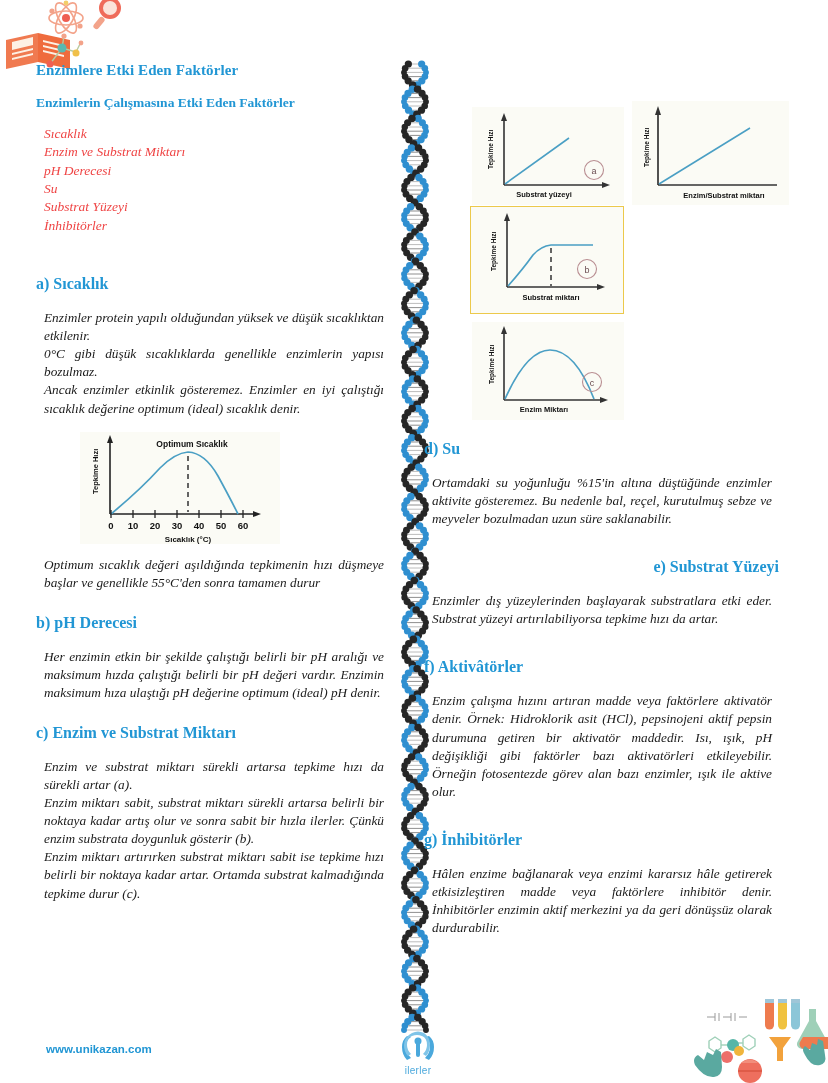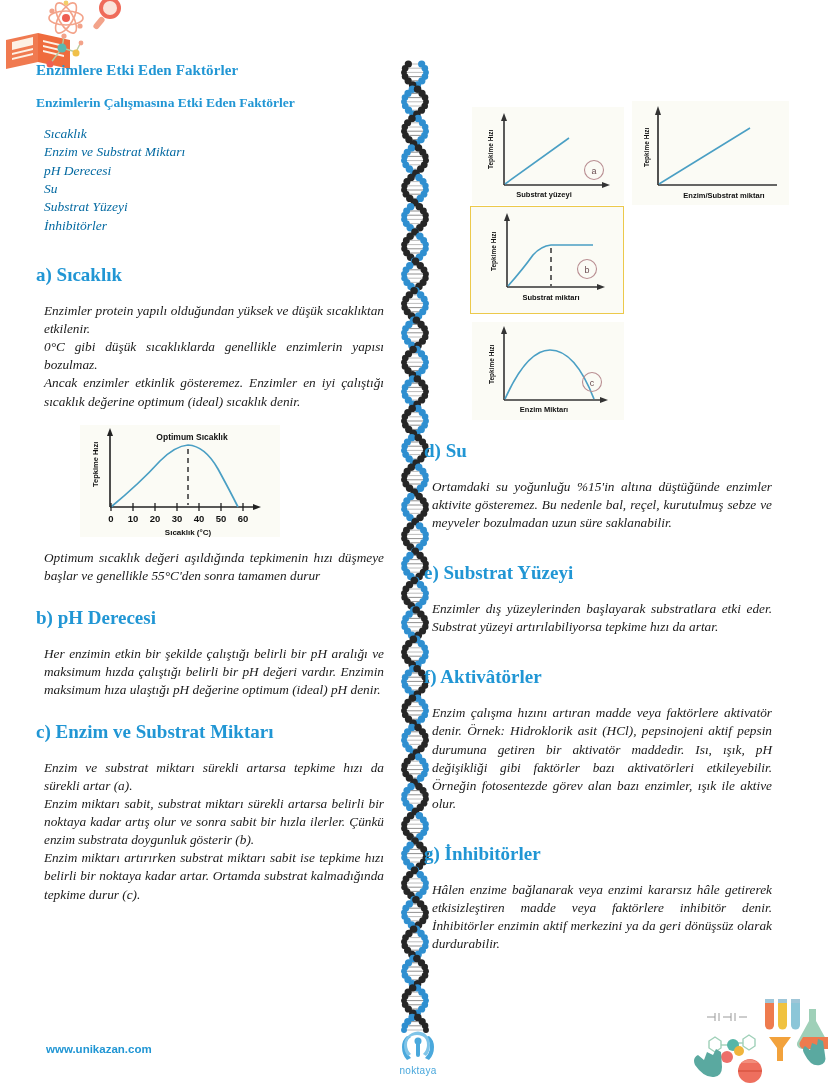--- a/index.html
+++ b/index.html
@@ -26,26 +26,26 @@
   h1.doc-title{
     font-family:"Liberation Serif", serif;
     font-size:15px;font-weight:bold;color:#2196d4;
     margin:0 0 16px 0;letter-spacing:.1px;
   }
   h2.sub-title{
     font-size:13.5px;font-weight:bold;color:#2196d4;
     margin:0 0 14px 0;
   }
   h3.section-heading{
-    font-size:19px;font-weight:bold;color:#2196d4;
+    font-size:16px;font-weight:bold;color:#2196d4;
     margin:22px 0 16px 0;
   }
   .factor-list{
-    margin:0 0 29px 8px;padding:0;list-style:none;
-    font-style:italic;font-size:13.5px;line-height:1.36;color:#0369a1;
+    margin:0 0 40px 8px;padding:0;list-style:none;
+    font-style:italic;font-size:13.5px;line-height:1.36;color:#ef4444;
   }
   p.body-text{
     margin:0 0 0 8px;padding:0;
     font-style:italic;font-size:13.3px;line-height:1.36;
     text-align:justify;color:#1a1a1a;width:340px;
   }
   p.body-text + p.body-text{margin-top:0;}
   .block{margin-bottom:14px;}
   #temp-chart{margin:14px 0 12px 44px;}
 
@@ -949,21 +949,21 @@
       <text transform="translate(22,62) rotate(-90)" font-family="Liberation Sans, sans-serif" font-size="6.5" font-weight="bold" fill="#111">Tepkime Hızı</text>
     </svg>
   </div>
 
   <div class="col" id="col-right" style="top:440px;">
     <h3 class="section-heading" style="margin-top:0;">d) Su</h3>
     <div class="block">
       <p class="body-text">Ortamdaki su yoğunluğu %15'in altına düştüğünde enzimler aktivite gösteremez. Bu nedenle bal, reçel, kurutulmuş sebze ve meyveler bozulmadan uzun süre saklanabilir.</p>
     </div>
 
-    <h3 class="section-heading" style="margin-top:30px;">e) Substrat Yüzeyi</h3>
+    <h3 class="section-heading" style="margin-top:30px;text-align:right;">e) Substrat Yüzeyi</h3>
     <div class="block">
       <p class="body-text">Enzimler dış yüzeylerinden başlayarak substratlara etki eder. Substrat yüzeyi artırılabiliyorsa tepkime hızı da artar.</p>
     </div>
 
     <h3 class="section-heading" style="margin-top:30px;">f) Aktivâtörler</h3>
     <div class="block">
       <p class="body-text">Enzim çalışma hızını artıran madde veya faktörlere aktivatör denir. Örnek: Hidroklorik asit (HCl), pepsinojeni aktif pepsin durumuna getiren bir aktivatör maddedir. Isı, ışık, pH değişikliği gibi faktörler bazı aktivatörleri etkileyebilir. Örneğin fotosentezde görev alan bazı enzimler, ışık ile aktive olur.</p>
     </div>
 
     <h3 class="section-heading" style="margin-top:30px;">g) İnhibitörler</h3>
@@ -979,21 +979,21 @@
       <g fill="#4aa8dc">
         <path d="M19 6 q-5 4 -5 11 q0 8 5 13 l4 -2 q-5 -5 -5 -11 q0 -7 5 -10 Z"></path>
         <path d="M41 6 q5 4 5 11 q0 8 -5 13 l-4 -2 q5 -5 5 -11 q0 -7 -5 -10 Z"></path>
       </g>
       <g fill="#7fc4e8">
         <path d="M24 3 q6 -3 12 0 q6 4 6 12 q0 7 -4 11 l-3 -2 q4 -4 4 -9 q0 -7 -5 -9 q-5 -2 -10 0 q-5 2 -5 9 q0 5 4 9 l-3 2 q-4 -4 -4 -11 q0 -8 8 -12 Z"></path>
       </g>
       <rect x="28" y="12" width="4" height="15" rx="2" fill="#4aa8dc"></rect>
       <circle cx="30" cy="11" r="3.5" fill="#4aa8dc"></circle>
     </svg>
-    <div class="brand">noktaya</div>
+    <div class="brand">ilerler</div>
   </div>
 
   <div class="deco" id="deco-bottom-right">
     <svg width="135" height="90" viewBox="0 0 135 90">
 
       <g stroke="#9a9a9a" stroke-width="1" fill="none">
         <line x1="14" y1="24" x2="22" y2="24"></line>
           <line x1="22" y1="20" x2="22" y2="28"></line>
         <line x1="26" y1="20" x2="26" y2="28"></line>
           <line x1="30" y1="24" x2="38" y2="24"></line>

